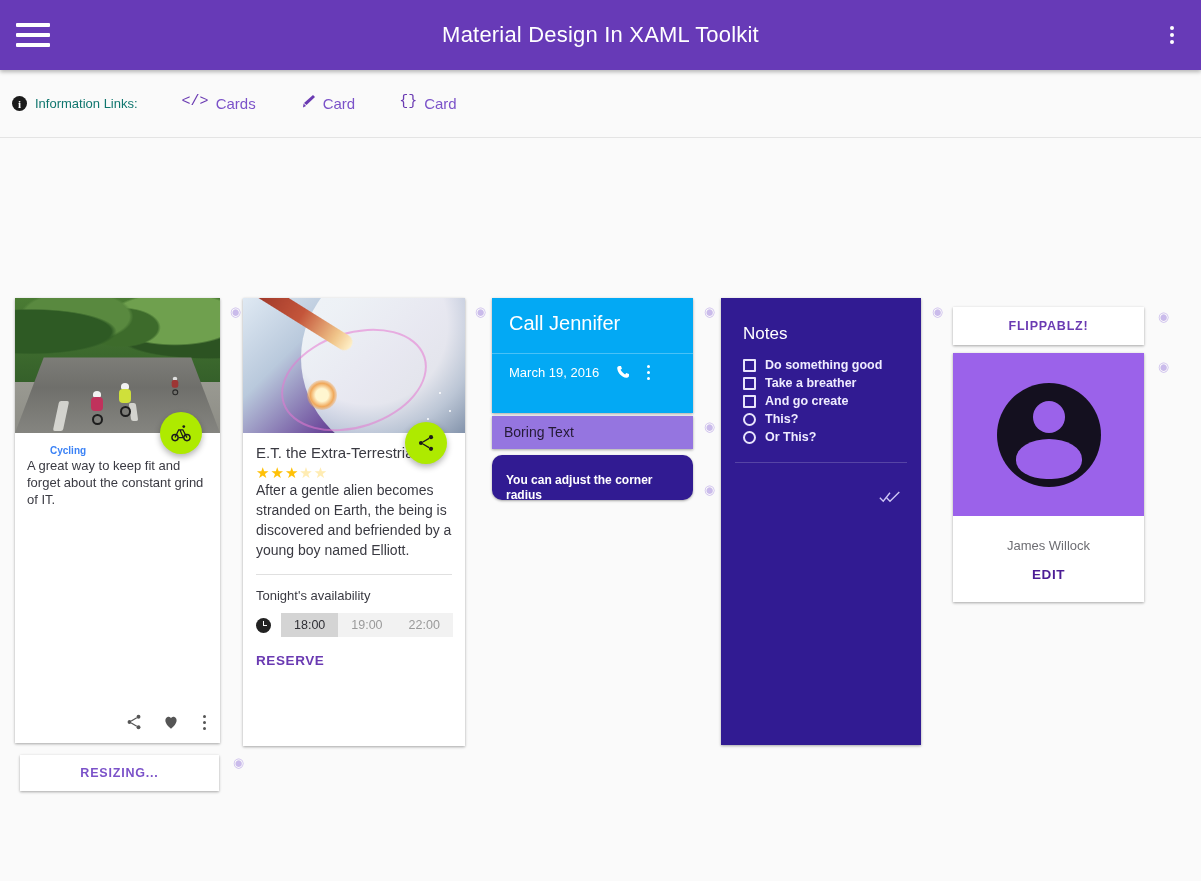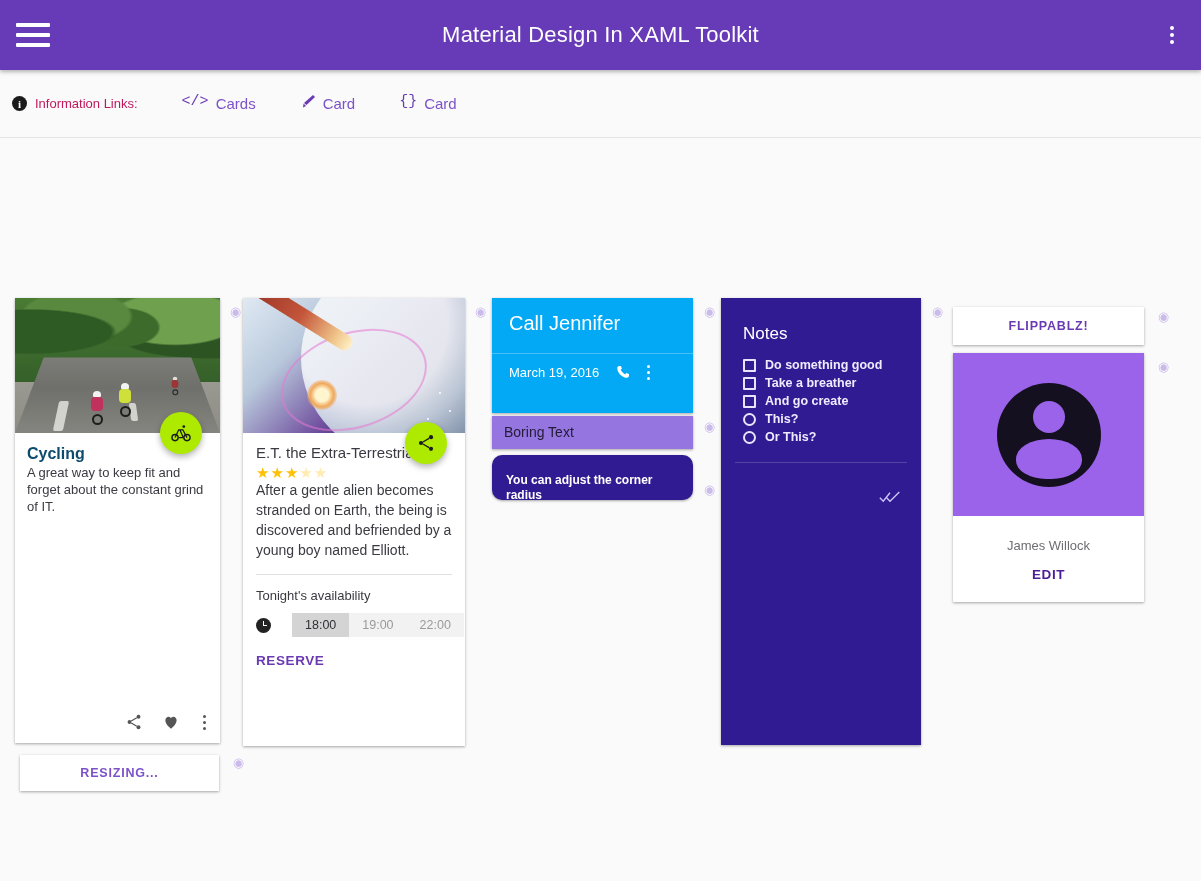--- a/index.html
+++ b/index.html
@@ -57,21 +57,21 @@
   }
   .info-dot {
     width: 15px; height: 15px; border-radius: 50%;
     background: #1b1b1b;
     color: #fff;
     font-size: 11px; font-weight: bold;
     display: flex; align-items: center; justify-content: center;
     font-family: "Liberation Serif", serif;
     margin-right: 8px;
   }
-  .info-label { font-size: 13px; color: #be185d; }
+  .info-label { font-size: 13px; color: #0f766e; }
   .link-item {
     display: flex; align-items: flex-end; gap: 7px;
     margin-left: 44px;
     cursor: pointer;
   }
   .link-glyph {
     color: #6a3ab2;
     font-size: 15px;
     font-family: "Liberation Mono", monospace;
     line-height: 1;
@@ -149,21 +149,21 @@
     background: #AEEA00;
     box-shadow: 0 3px 6px rgba(0,0,0,.3);
     display: flex; align-items: center; justify-content: center;
     cursor: pointer;
     z-index: 4;
   }
   #fab-cycling { right: 18px; top: 114px; }
   #fab-share { right: 18px; top: 124px; }
 
   .cycle-body { padding: 12px 12px 0 12px; }
-  .cycle-title { font-size: 16px; font-weight: bold; color: #0c4a6e; margin-bottom: 1px; }
+  .cycle-title { font-size: 10px; font-weight: bold; color: #3b82f6; margin-bottom: 1px; margin-left: 23px; }
   .cycle-desc { font-size: 13px; color: #3a3a42; line-height: 17px; }
 
   .cycle-actions {
     position: absolute; bottom: 12px; right: 10px;
     display: flex; align-items: center; gap: 19px;
   }
   .ic { width: 18px; height: 18px; color: #555; cursor: pointer; }
   .kebab-dark { display: flex; flex-direction: column; gap: 3px; align-items: center; cursor: pointer; padding: 0 4px;}
   .kebab-dark i { width: 3px; height: 3px; border-radius: 50%; background: #555; display: block; }
 
@@ -194,21 +194,21 @@
   .et-photo .star { position: absolute; width: 2px; height: 2px; background: #fff; border-radius: 50%; }
 
   .et-body { padding: 11px 13px 0 13px; }
   .et-title { font-size: 15px; color: #3a3a42; margin-bottom: 4px; }
   .stars { font-size: 15px; letter-spacing: 1px; line-height: 1; }
   .star-on { color: #FFC107; }
   .star-off { color: #FFECB3; }
   .et-desc { font-size: 14px; color: #3a3a42; line-height: 20px; }
   .divider { height: 1px; background: #e0e0e0; margin: 14px 13px 0 13px; }
   .avail-label { font-size: 13px; color: #3a3a42; padding: 13px 13px 0 13px; }
-  .slots { display: flex; align-items: center; gap: 11px; padding: 10px 13px 0 13px; }
+  .slots { display: flex; align-items: center; gap: 0; padding: 10px 13px 0 13px; }
   .clock {
     width: 15px; height: 15px; border-radius: 50%; background: #222;
     position: relative; margin-right: 10px; flex: none;
   }
   .clock:before { content: ""; position: absolute; left: 6.5px; top: 3px; width: 1.5px; height: 5px; background: #fff; }
   .clock:after  { content: ""; position: absolute; left: 7px; top: 7px; width: 4px; height: 1.5px; background: #fff; }
   .slot-group { display: flex; background: #f2f2f2; }
   .slot { font-size: 12.5px; color: #9a9a9a; padding: 5px 13px; cursor: pointer; }
   .slot.sel { background: #d4d4d4; color: #2f2f35; }
   .reserve { color: #6a3ab2; font-size: 13.5px; font-weight: bold; letter-spacing: .6px; padding: 16px 13px 0 13px; cursor: pointer; }

